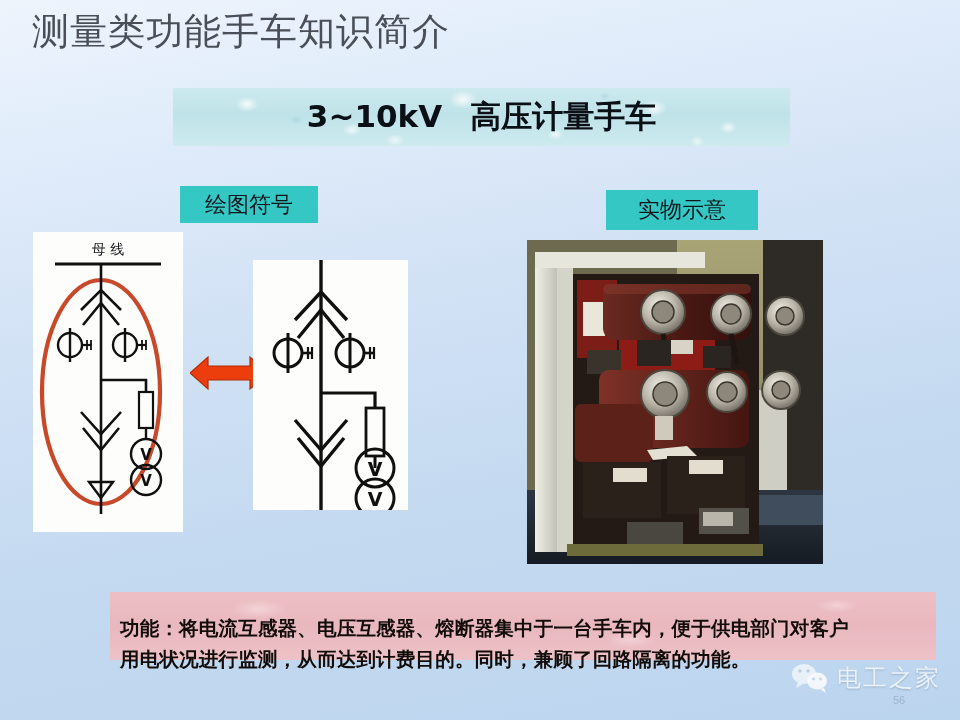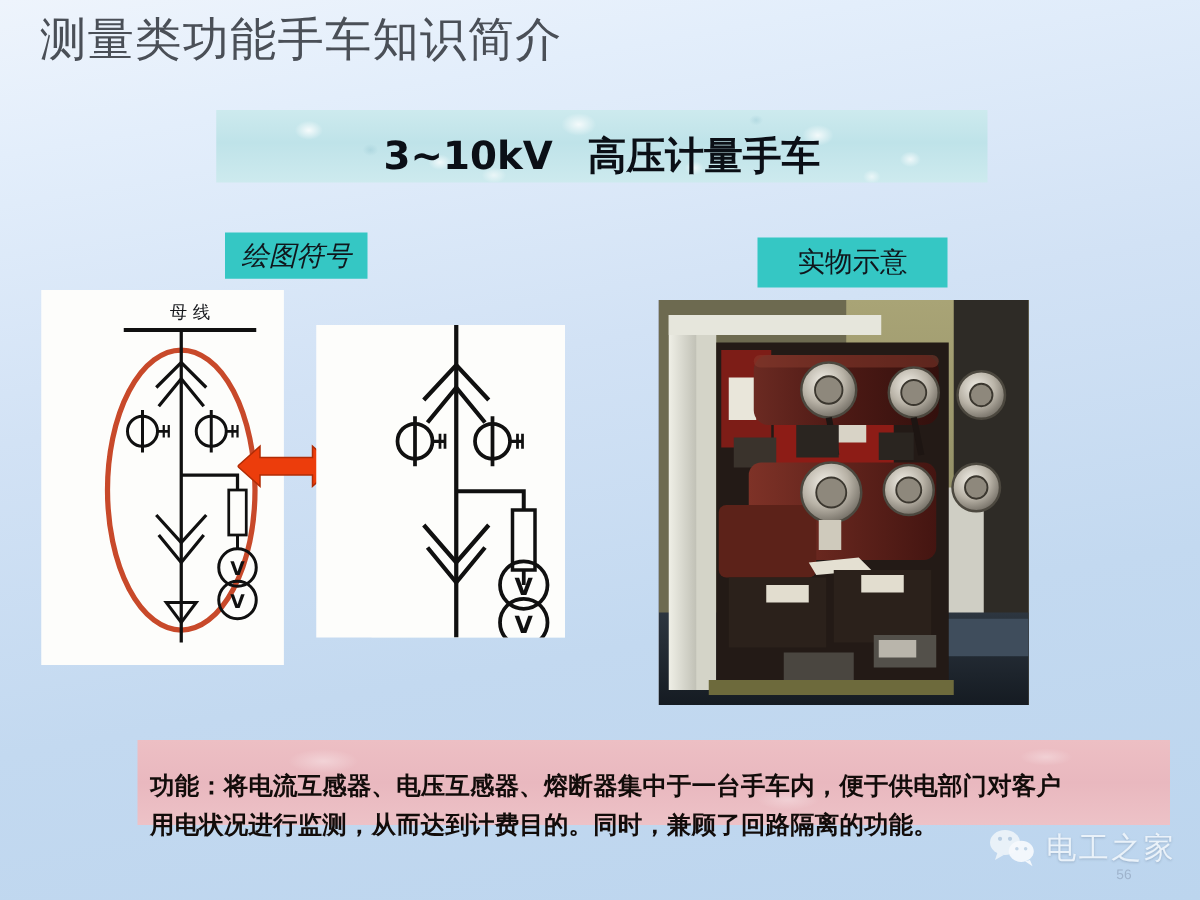--- a/index.html
+++ b/index.html
@@ -28,38 +28,38 @@
       radial-gradient(ellipse 20px 13px at 47% 20%,rgba(255,255,255,.8),rgba(255,255,255,0) 70%),
       radial-gradient(ellipse 11px 8px at 62% 80%,rgba(255,255,255,.7),rgba(255,255,255,0) 70%),
       radial-gradient(ellipse 18px 12px at 78% 35%,rgba(255,255,255,.8),rgba(255,255,255,0) 70%),
       radial-gradient(ellipse 12px 9px at 90% 68%,rgba(255,255,255,.72),rgba(255,255,255,0) 70%),
       radial-gradient(ellipse 9px 7px at 20% 55%,rgba(160,205,215,.55),rgba(255,255,255,0) 70%),
       radial-gradient(ellipse 10px 7px at 55% 58%,rgba(160,205,215,.5),rgba(255,255,255,0) 70%),
       radial-gradient(ellipse 8px 6px at 70% 14%,rgba(160,205,215,.5),rgba(255,255,255,0) 70%),
       radial-gradient(ellipse 14px 9px at 36% 90%,rgba(255,255,255,.6),rgba(255,255,255,0) 70%),
       radial-gradient(ellipse 10px 8px at 85% 92%,rgba(255,255,255,.6),rgba(255,255,255,0) 70%),
       linear-gradient(180deg,#cdeaee 0%,#bfe3e9 45%,#cdeaee 100%);
-    display:flex;align-items:flex-end;justify-content:center;
+    display:flex;align-items:center;justify-content:center;
   }
   #banner .btxt{
     font-size:31px;font-weight:bold;color:#0b0f16;white-space:nowrap;
     font-family:"DejaVu Sans","Liberation Sans",sans-serif;
   }
   #banner .btxt .cn{font-family:"DejaVu Serif","Liberation Serif",serif;font-weight:bold;}
   
   .tag{
     position:absolute;background:#35c7c4;
     display:flex;align-items:center;justify-content:center;
     font-size:22px;color:#10161c;white-space:nowrap;
     font-family:"DejaVu Serif","Liberation Serif",serif;
   }
-  #tag-symbol{left:180px;top:186px;width:114px;height:37px;font-style:italic;}
+  #tag-symbol{left:180px;top:186px;width:138px;height:37px;}
   #tag-photo{left:606px;top:190px;width:152px;height:40px;}
   
-  .panel{position:absolute;background:#fdfdfb;padding-left:44px;}
+  .panel{position:absolute;background:#fdfdfb;}
   #panel-left{left:33px;top:232px;width:150px;height:300px;}
   #panel-right{left:253px;top:260px;width:155px;height:250px;}
   .panel svg{display:block;width:100%;height:100%;}
   
   #arrow{position:absolute;left:190px;top:352px;width:78px;height:42px;}
   
   #photo{position:absolute;left:527px;top:240px;width:296px;height:324px;overflow:hidden;background:#3a2a22;}
   #photo svg{display:block;}
   
   #caption{

